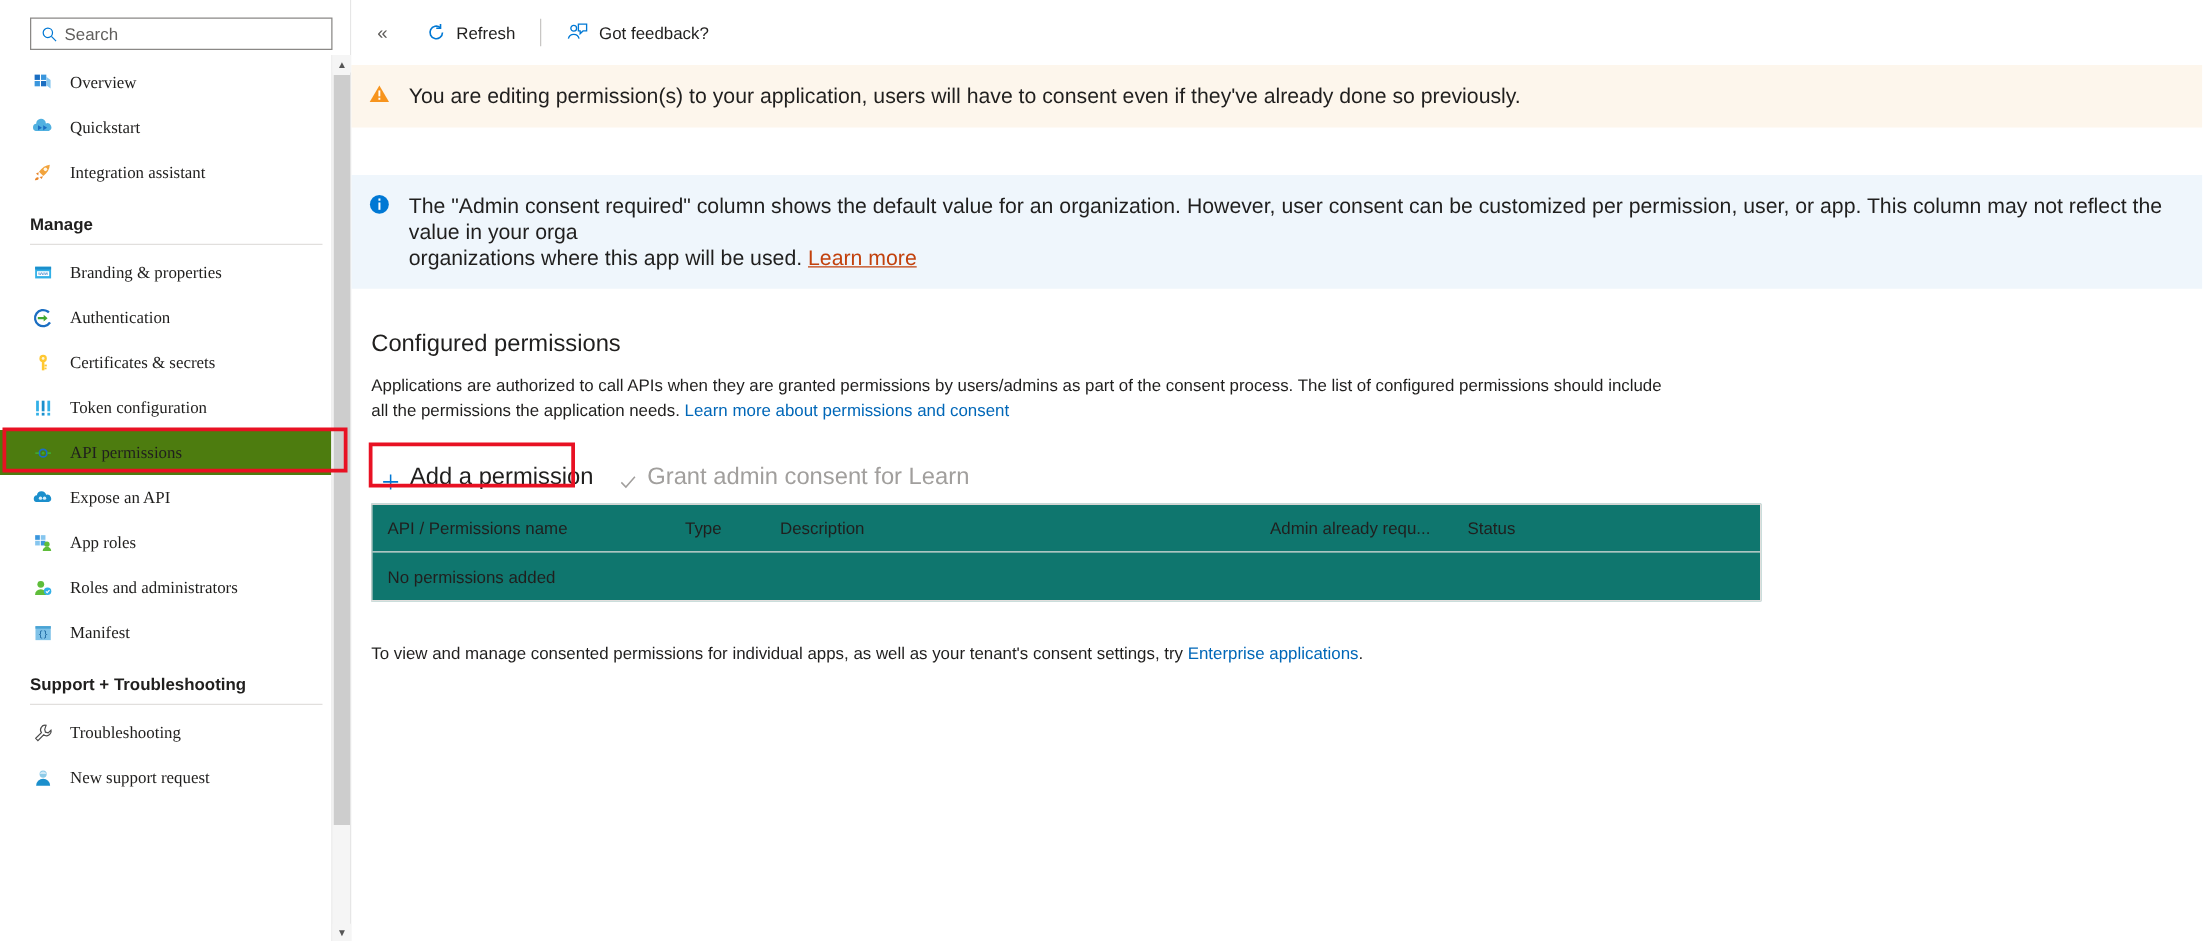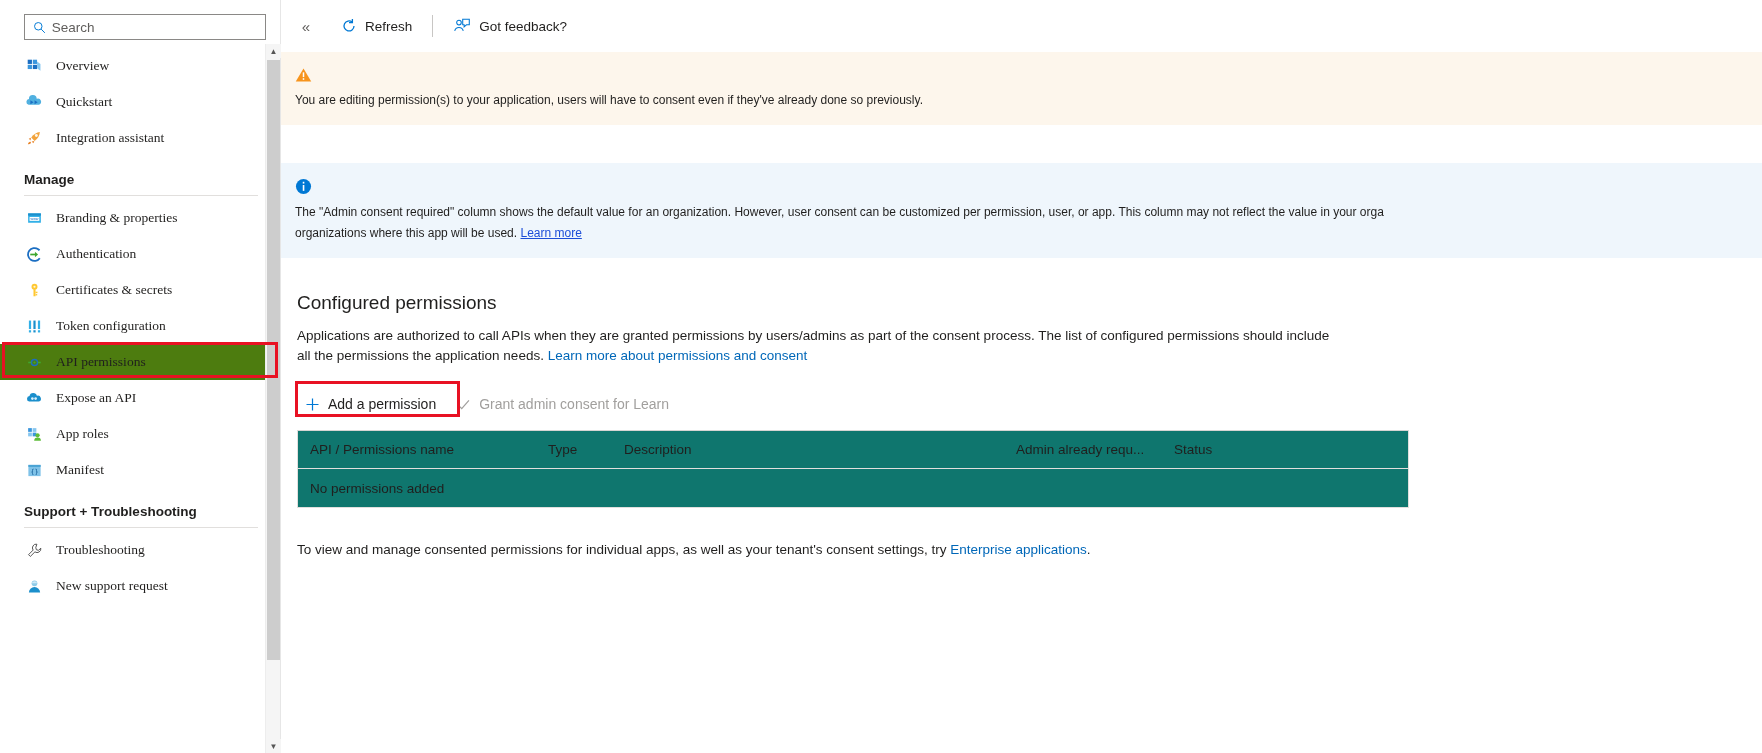--- a/index.html
+++ b/index.html
@@ -152,42 +152,41 @@
   .tb-sep {
     width: 1px; height: 22px;
     background: #c8c6c4;
     margin: 0 10px;
   }
 
   
   .banner {
     display: flex;
     align-items: flex-start;
-    font-size: 12px;
+    font-size: 17px;
     color: #201f1e;
     line-height: 21px;
-    flex-direction: column;
   }
   .banner .bico { flex: 0 0 24px; margin-right: 8px; padding-top: 1px; }
   .banner-warn {
     margin: 0 0 0 0;
     background: #fdf6ec;
     padding: 14px 16px 14px 14px;
     min-height: 46px;
     width: 100%;
   }
   .banner-info {
     margin-top: 38px;
     background: #eff6fc;
     padding: 14px 16px 14px 14px;
     width: 100%;
   }
   .banner-text { white-space: nowrap; overflow: hidden; }
   .banner-info .banner-text { white-space: normal; }
-  .lnk { color: #1d4ed8; text-decoration: underline; cursor: pointer; }
+  .lnk { color: #c2410c; text-decoration: underline; cursor: pointer; }
   .lnk-plain { color: #0067b8; text-decoration: none; cursor: pointer; }
 
   .content { padding: 0 0 0 16px; }
 
   .section-title {
     font-size: 19px;
     font-weight: normal;
     color: #201f1e;
     margin: 34px 0 12px 0;
   }
@@ -201,24 +200,24 @@
 
   .cmdbar {
     display: flex;
     align-items: center;
     height: 32px;
     position: relative;
     margin-bottom: 10px;
   }
   .cmd-btn {
     display: flex;
-    align-items: center;
+    align-items: flex-end;
     height: 32px;
     padding: 0 12px 0 8px;
-    font-size: 14px;
+    font-size: 19px;
     color: #201f1e;
     cursor: pointer;
   }
   .cmd-btn .ico { margin-right: 8px; color: #0078d4; font-size: 17px; line-height: 1; display: flex; align-items: center; }
   .cmd-btn.disabled { color: #a19f9d; cursor: default; }
   .cmd-btn.disabled .ico { color: #a19f9d; }
 
   .annot-cmd {
     position: absolute;
     left: -2px; top: -7px;
@@ -403,20 +402,31 @@
             <rect x="2.5" y="7.8" width="4.4" height="4.4" fill="#86c6ef"></rect>
               <rect x="7.8" y="7.8" width="4.4" height="4.4" fill="#3a96dd"></rect>
             <circle cx="13.6" cy="11" r="2.5" fill="#5fbd3a"></circle>
             <path d="M9.6 17.4 a4 4 0 0 1 8 0 Z" fill="#5fbd3a"></path>
           </svg>
         </span>
         <span class="lbl">App roles</span>
       </div>
 
 
+      <div class="nav-item">
+        <span class="ico">
+          <svg width="17" height="17" viewBox="0 0 20 20">
+            <circle cx="7.8" cy="6.4" r="3.2" fill="#5fbd3a"></circle>
+            <path d="M2.4 16.4 a5.4 5.4 0 0 1 10.8 0 Z" fill="#5fbd3a"></path>
+            <circle cx="14.2" cy="13" r="3.5" fill="#32b0e7"></circle>
+            <path d="M12.6 13 l1.2 1.3 2.2 -2.5" stroke="#fff" stroke-width="1.1" fill="none"></path>
+          </svg>
+        </span>
+        <span class="lbl">Roles and administrators</span>
+      </div>
 
       <div class="nav-item">
         <span class="ico">
           <svg width="17" height="17" viewBox="0 0 20 20">
             <rect x="2.8" y="3.4" width="14.4" height="13.2" fill="#7fc2e8"></rect>
             <rect x="2.8" y="3.4" width="14.4" height="2.4" fill="#4aa3d4"></rect>
             <text x="10" y="13.6" font-size="8" fill="#0f5a96" text-anchor="middle" font-family="monospace">{}</text>
           </svg>
         </span>
         <span class="lbl">Manifest</span>

